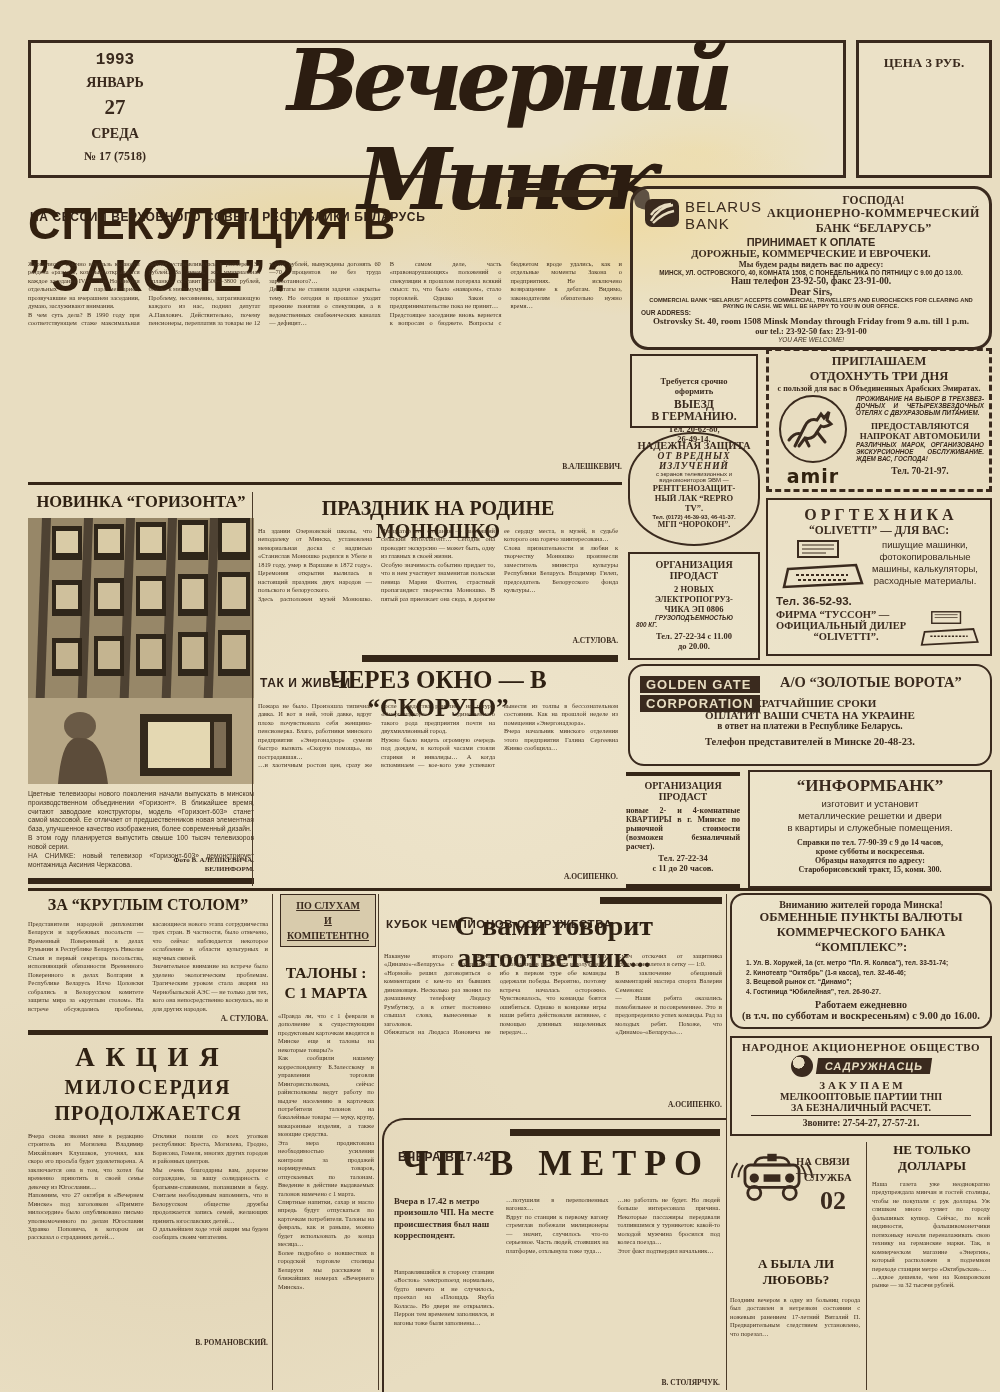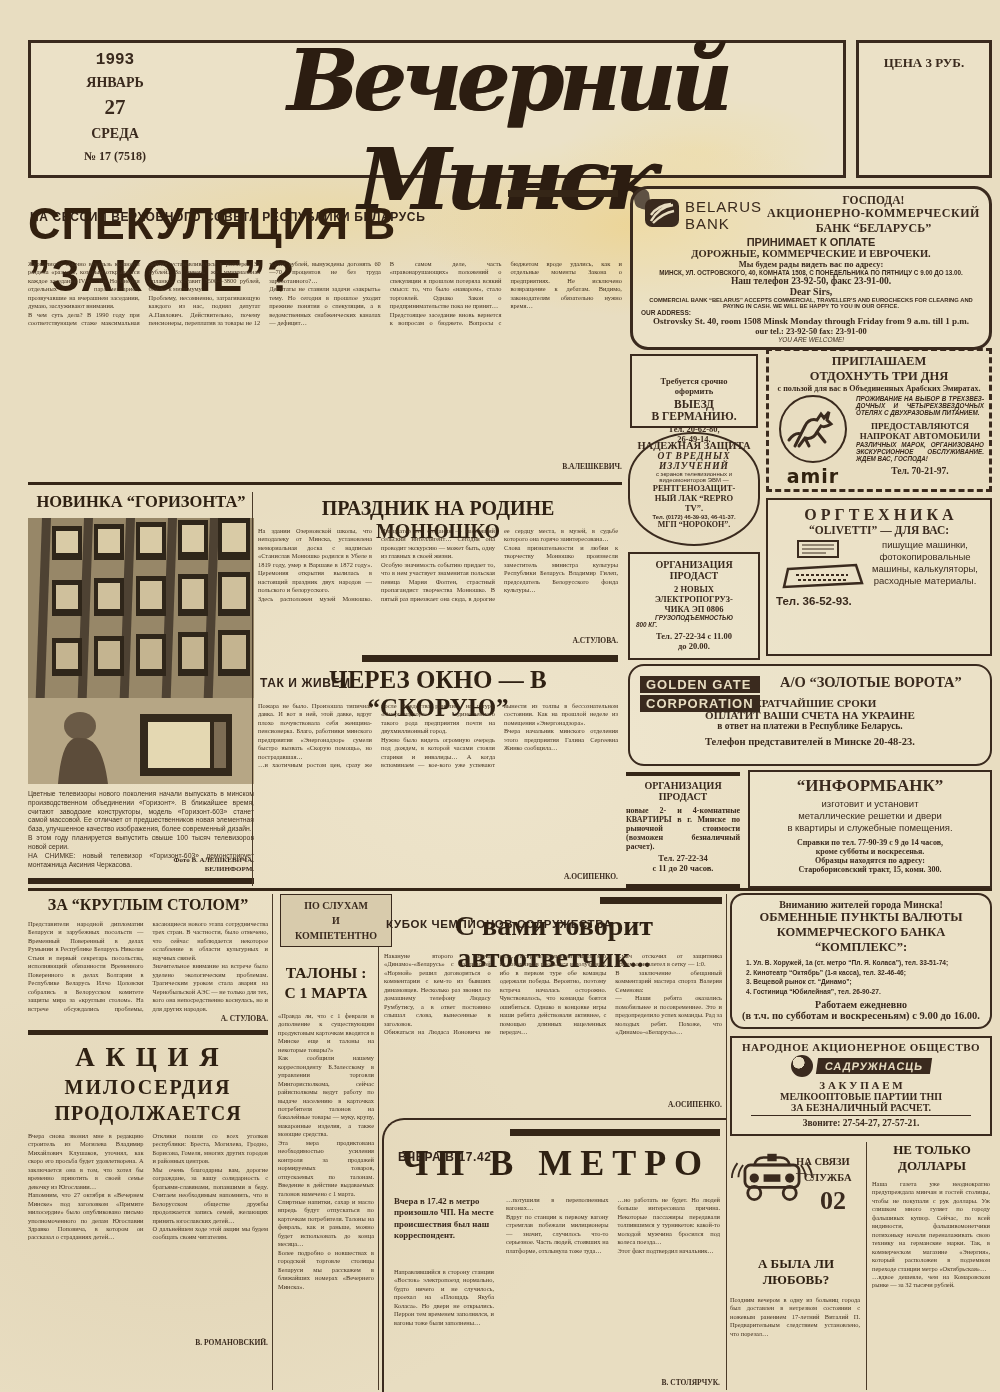--- a/index.html
+++ b/index.html
@@ -162,20 +162,35 @@
         <svg width="92" height="52" viewBox="0 0 92 52">
           <rect x="22" y="2" width="40" height="16" fill="none" stroke="#3a2a1e" stroke-width="2"></rect>
           <path d="M26 6h32M26 10h32M26 14h24" stroke="#3a2a1e" stroke-width="1"></path>
           <path d="M12 30 L80 26 L86 44 L8 48 Z" fill="none" stroke="#3a2a1e" stroke-width="2.5"></path>
           <path d="M20 36h52M22 41h50" stroke="#3a2a1e" stroke-width="2" stroke-dasharray="3 2"></path>
         </svg>
       </div>
       <div class="sans" style="flex:1;font-size:9.5px;text-align:center;line-height:1.25;">пишущие машинки, фотокопировальные машины, калькуляторы, расходные материалы.</div>
     </div>
     <div class="sansB" style="font-size:11.5px;margin-top:4px;">Тел. 36-52-93.</div>
+    <div style="display:flex;margin-top:2px;">
+      <div class="serB" style="font-size:10.5px;width:140px;">
+        <div>ФИРМА “ТУССОН” —</div>
+        <div>ОФИЦИАЛЬНЫЙ ДИЛЕР</div>
+        <div class="ctr">“OLIVETTI”.</div>
+      </div>
+      <div>
+        <svg width="66" height="40" viewBox="0 0 92 52">
+          <rect x="22" y="2" width="40" height="16" fill="none" stroke="#3a2a1e" stroke-width="2"></rect>
+          <path d="M26 6h32M26 10h32" stroke="#3a2a1e" stroke-width="1"></path>
+          <path d="M12 30 L80 26 L86 44 L8 48 Z" fill="none" stroke="#3a2a1e" stroke-width="2.5"></path>
+          <path d="M20 36h52" stroke="#3a2a1e" stroke-width="2" stroke-dasharray="3 2"></path>
+        </svg>
+      </div>
+    </div>
   </div>
 
   <div class="abs box" style="left:628px;top:664px;width:364px;height:102px;border-radius:16px;padding:8px 10px;">
     <div class="abs" style="left:10px;top:10px;">
       <div style="background:#3a2a1e;color:#e8ddc1;font-family:'Liberation Sans',sans-serif;font-weight:bold;font-size:13px;padding:1px 6px;letter-spacing:1px;">GOLDEN GATE</div>
       <div style="background:#3a2a1e;color:#e8ddc1;font-family:'Liberation Sans',sans-serif;font-weight:bold;font-size:13px;padding:1px 6px;letter-spacing:1px;margin-top:2px;display:inline-block;">CORPORATION</div>
     </div>
     <div class="serB" style="margin-left:140px;font-size:14.5px;">А/О “ЗОЛОТЫЕ ВОРОТА”</div>
     <div class="serB ctr" style="font-size:11px;margin-top:6px;">В КРАТЧАЙШИЕ СРОКИ</div>
     <div class="serB ctr" style="font-size:11px;">ОПЛАТИТ ВАШИ СЧЕТА НА УКРАИНЕ</div>
@@ -296,21 +311,21 @@
   <div class="abs vrule" style="left:272px;top:894px;height:496px;"></div>
   <div class="abs vrule" style="left:378px;top:894px;height:496px;"></div>
   <div class="abs vrule" style="left:726px;top:894px;height:496px;"></div>
 
   <div class="abs headline-ser ctr" style="left:28px;top:896px;width:240px;font-size:16px;">ЗА “КРУГЛЫМ СТОЛОМ”</div>
   <div class="abs body-txt cols2" style="left:28px;top:920px;width:240px;height:98px;">Представители народной дипломатии Беларуси и зарубежных посольств — Временный Поверенный в делах Румынии в Республике Беларусь Николае Стьня и первый секретарь посольства, исполняющий обязанности Временного Поверенного в делах Болгарии в Республике Беларусь Илчо Цоловски собрались в Белорусском комитете защиты мира за «круглым столом». На встрече обсуждались проблемы, касающиеся нового этапа сотрудничества трех стран. В частности, было отмечено, что сейчас наблюдается некоторое ослабление в области культурных и научных связей.
 Значительное внимание на встрече было уделено экологическим проблемам. Трагическим уроком стала авария на Чернобыльской АЭС — не только для тех, кого она непосредственно коснулась, но и для других народов.</div>
   <div class="abs byline" style="left:28px;top:1014px;width:240px;">А. СТУЛОВА.</div>
   <div class="abs rule" style="left:28px;top:1030px;width:240px;height:5px;"></div>
 
-  <div class="abs" style="left:280px;top:894px;width:94px;border:1px solid #3a2a1e;background:#d8cbac;padding:3px 8px;">
+  <div class="abs" style="left:280px;top:894px;width:94px;border:1px solid #3a2a1e;background:#d8cbac;padding:3px 0;text-decoration:underline;">
     <div class="serB ctr" style="font-size:10px;line-height:1.5;white-space:pre-line;">ПО СЛУХАМ
 И
 КОМПЕТЕНТНО</div>
   </div>
   <div class="abs headline-ser ctr" style="left:276px;top:964px;width:100px;font-size:15.5px;">ТАЛОНЫ :</div>
   <div class="abs headline-ser ctr" style="left:276px;top:984px;width:100px;font-size:15.5px;">С 1 МАРТА</div>
   <div class="abs body-txt" style="left:278px;top:1012px;width:96px;height:368px;">«Правда ли, что с 1 февраля в дополнение к существующим продуктовым карточкам вводятся в Минске еще и талоны на некоторые товары?»
 Как сообщили нашему корреспонденту Б.Залесскому в управлении торговли Мингорисполкома, сейчас райисполкомы ведут работу по выдаче населению в карточках потребителя талонов на бакалейные товары — муку, крупу, макаронные изделия, а также моющие средства.
 Эта мера продиктована необходимостью усиления контроля за продажей нормируемых товаров, отпускаемых по талонам. Введение в действие выдаваемых талонов намечено с 1 марта.
 Спиртные напитки, сахар и масло впредь будут отпускаться по карточкам потребителя. Талоны на февраль, как и раньше, можно будет использовать до конца месяца…

